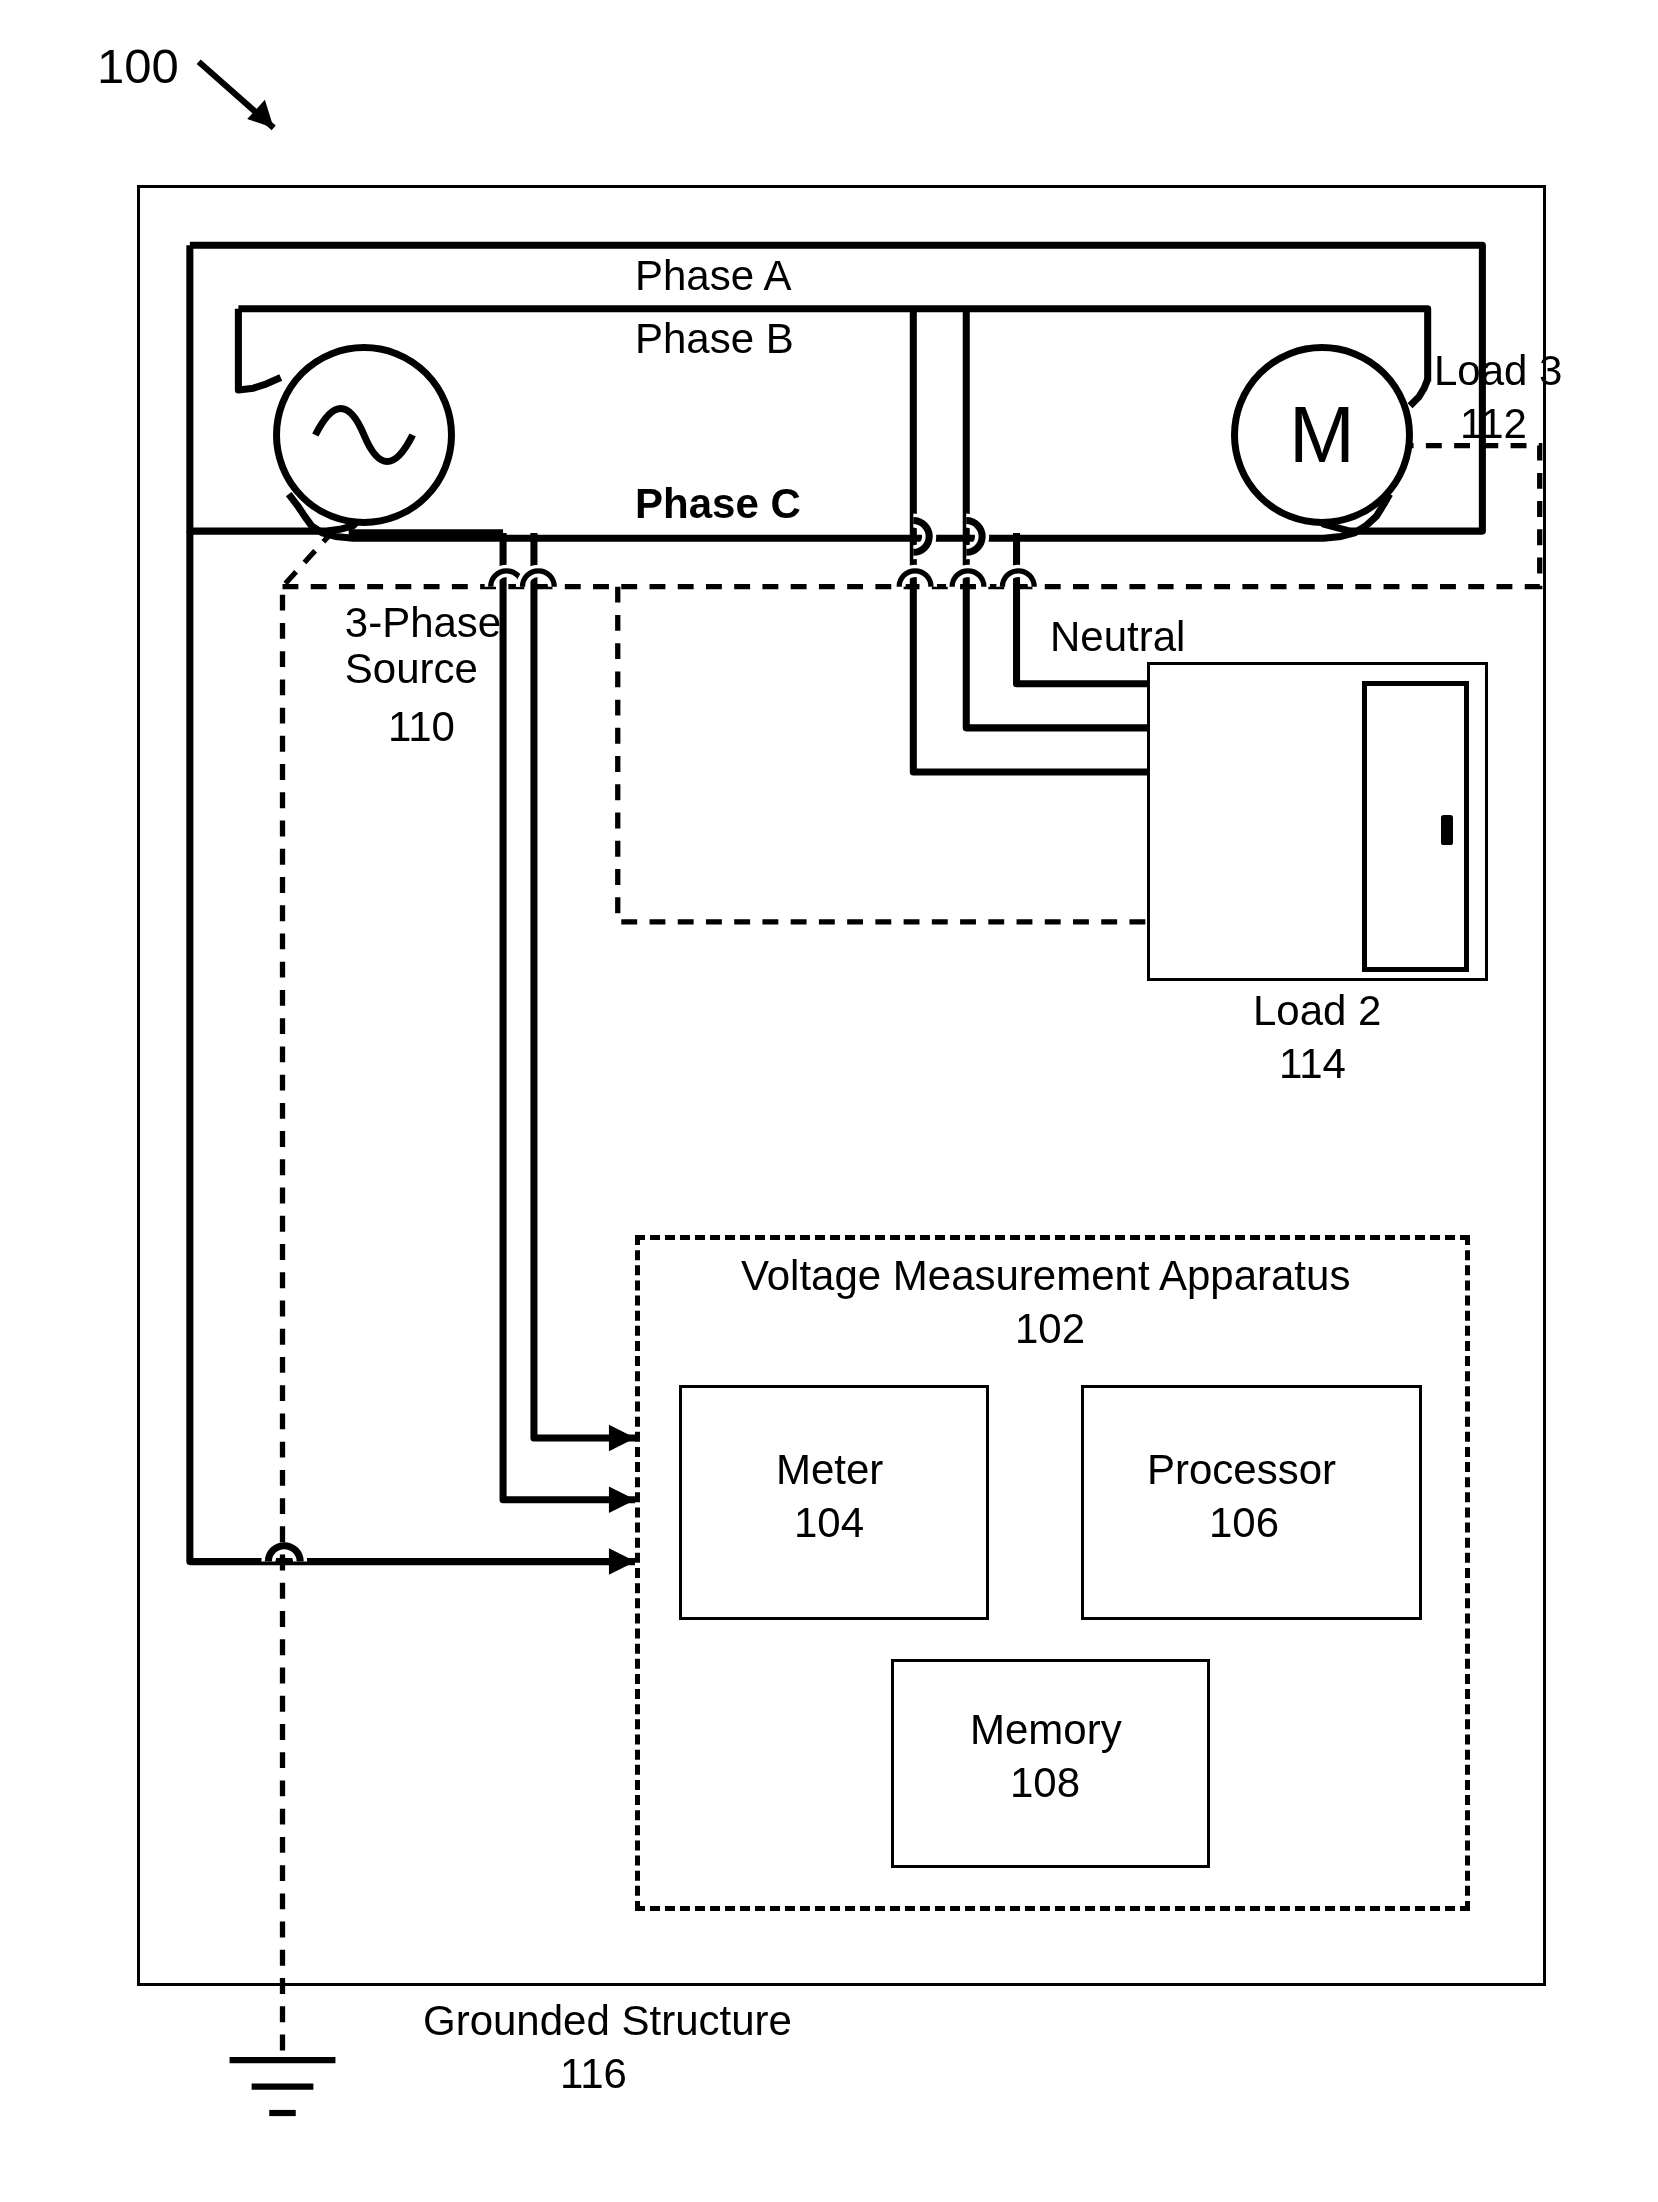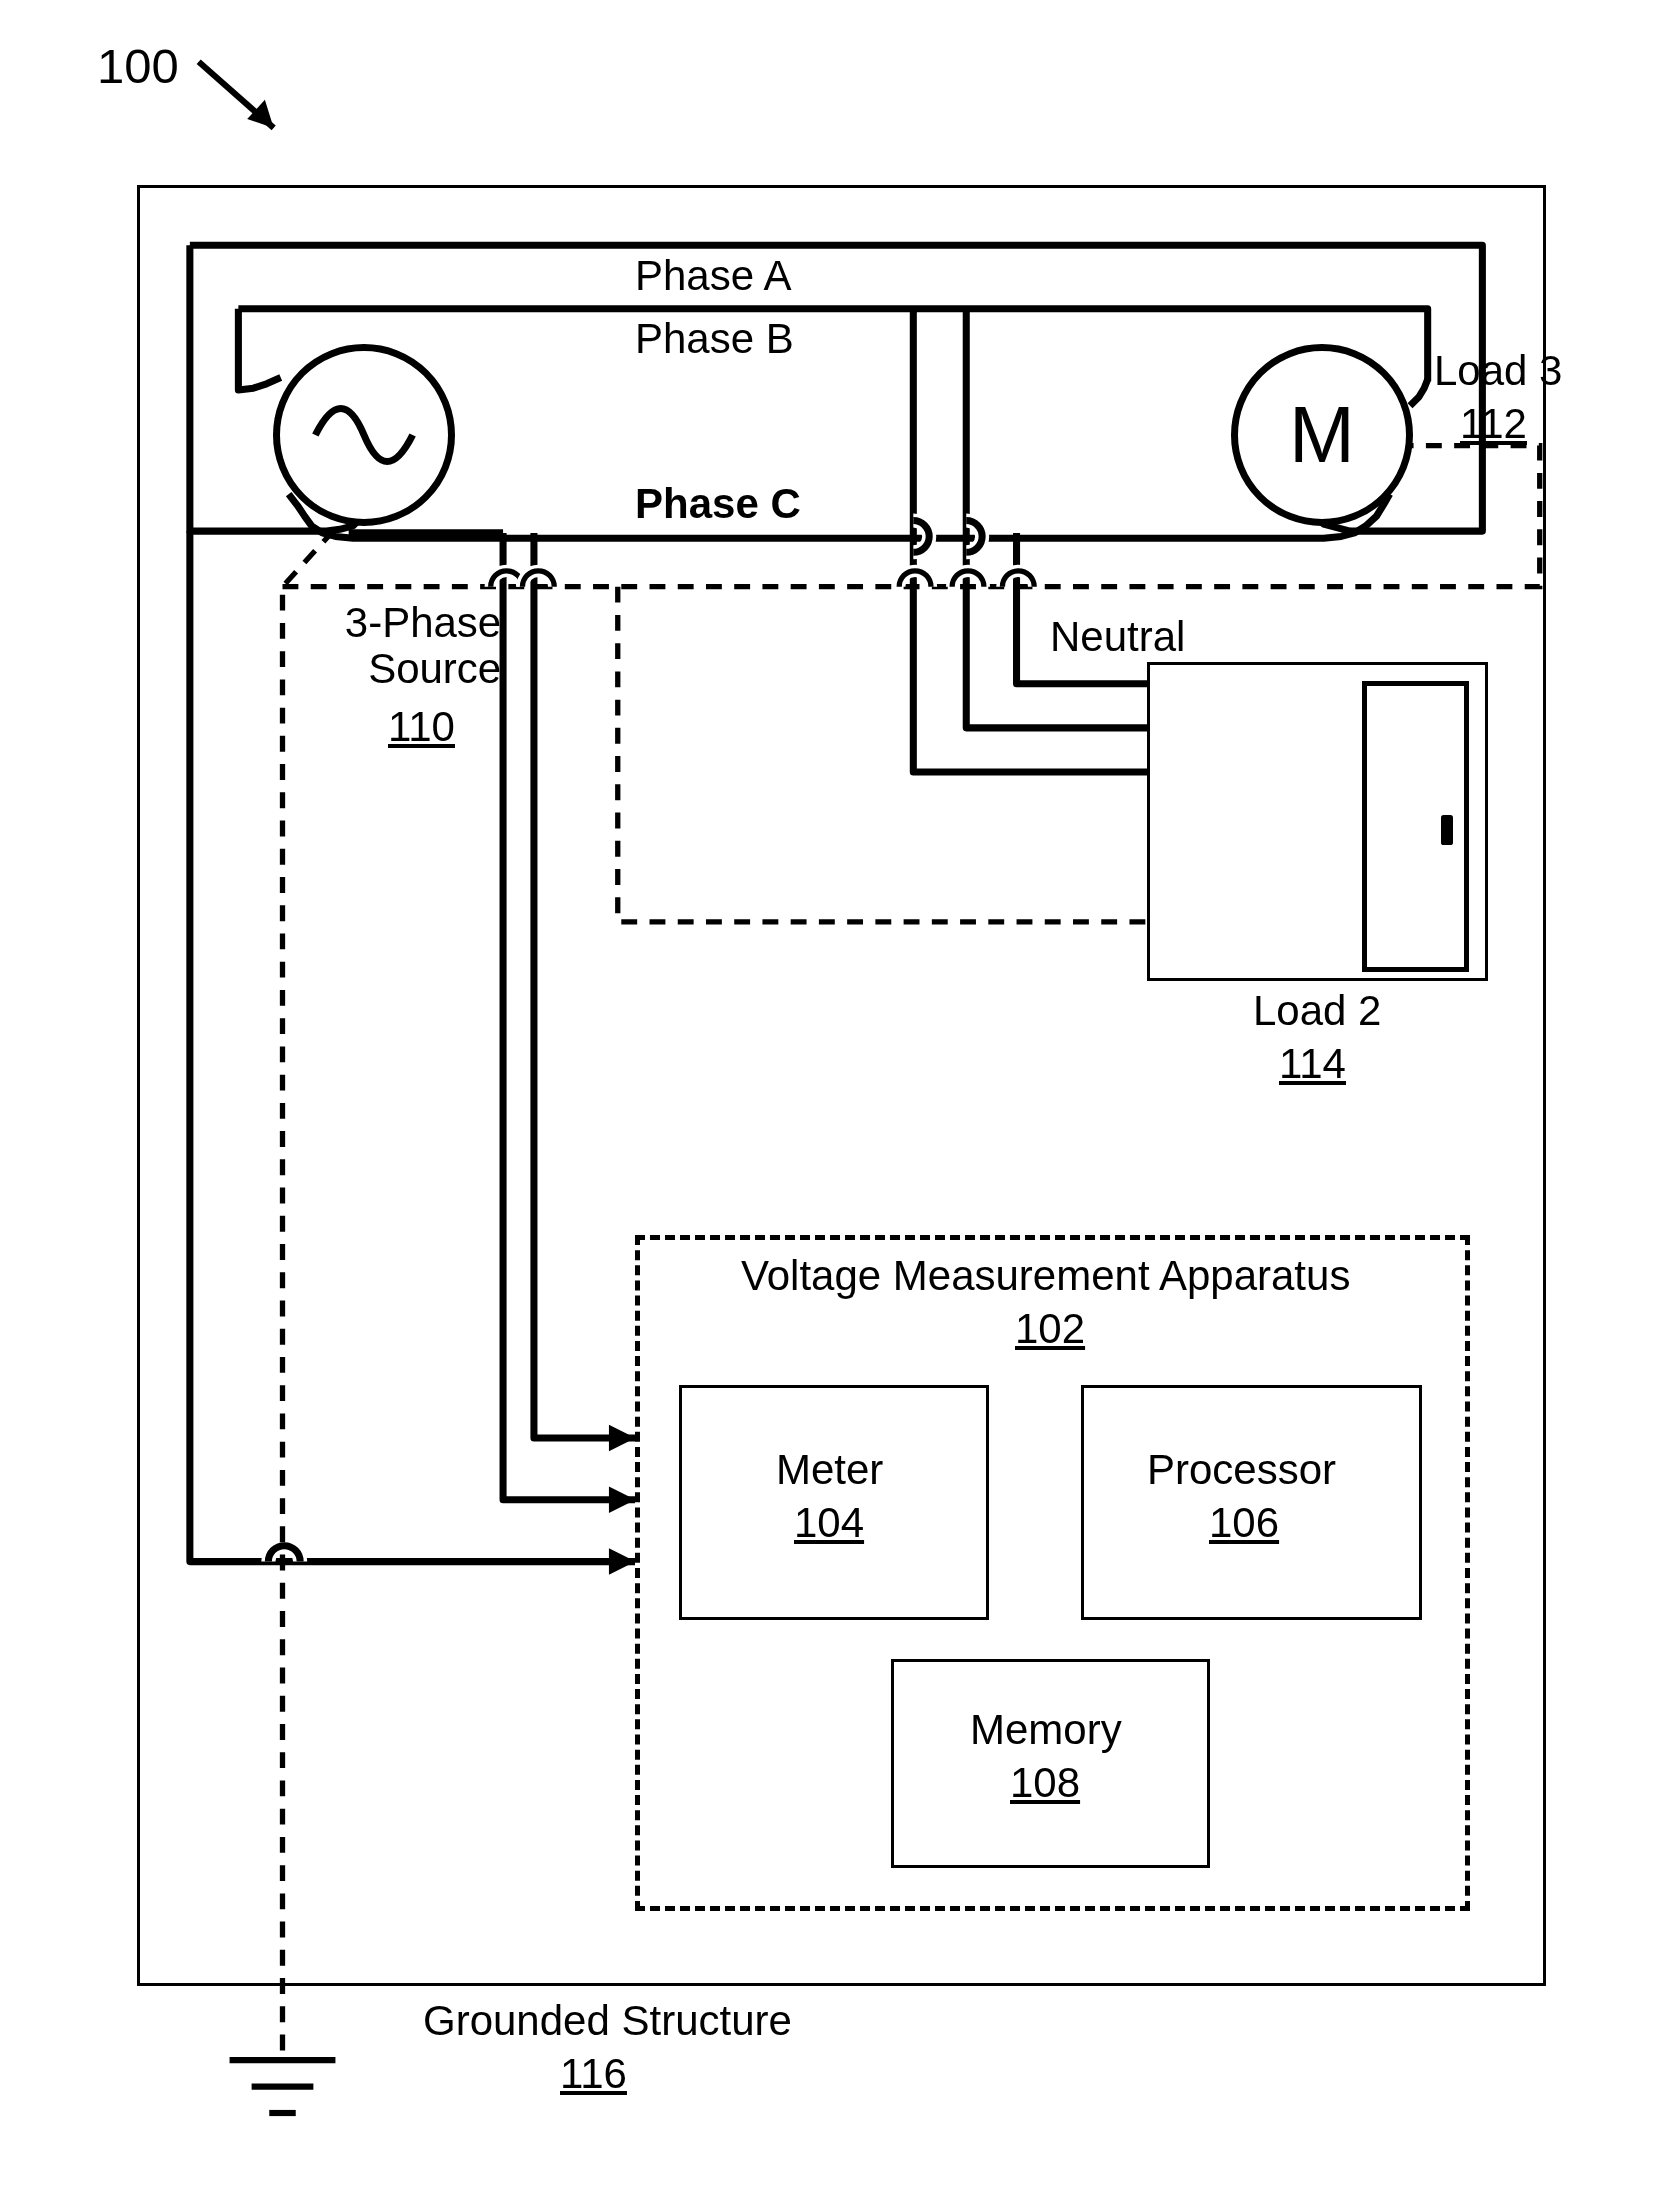--- a/index.html
+++ b/index.html
@@ -16,21 +16,20 @@
   }
   .label {
     position: absolute;
     font-size: 42px;
     color: #000;
     line-height: 1.1;
     text-align: center;
     white-space: nowrap;
   }
   .ref {
-    text-decoration: underline;
   }
   .box {
     position: absolute;
     border: 3.5px solid #000;
     background: #fff;
   }
   svg.wires {
     position: absolute;
     left: 0;
     top: 0;
@@ -174,21 +173,21 @@
 
   <div class="box" style="left:1081px; top:1385px; width:335px; height:229px;"></div>
 
   <div class="box" style="left:891px; top:1659px; width:313px; height:203px;"></div>
 
   <div class="label" style="left:635px; top:253px;">Phase A</div>
   <div class="label" style="left:635px; top:316px;">Phase B</div>
   <div class="label" style="left:635px; top:481px;font-weight:bold;">Phase C</div>
   <div class="label" style="left:1050px; top:614px;">Neutral</div>
 
-  <div class="label" style="left:318px; top:600px; white-space:pre; text-align:right; transform:translateX(-50%); left:423px;">3-Phase
+  <div class="label" style="left:318px; top:600px; white-space:pre; text-align:left; transform:translateX(-50%); left:423px;">3-Phase
 Source</div>
   <div class="label ref" style="left:388px; top:704px;">110</div>
 
   <div class="label" style="left:1434px; top:348px;">Load 3</div>
   <div class="label ref" style="left:1460px; top:401px;">112</div>
 
   <div class="label" style="left:1253px; top:988px;">Load 2</div>
   <div class="label ref" style="left:1279px; top:1041px;">114</div>
 
   <div class="label" style="left:741px; top:1253px;">Voltage Measurement Apparatus</div>

